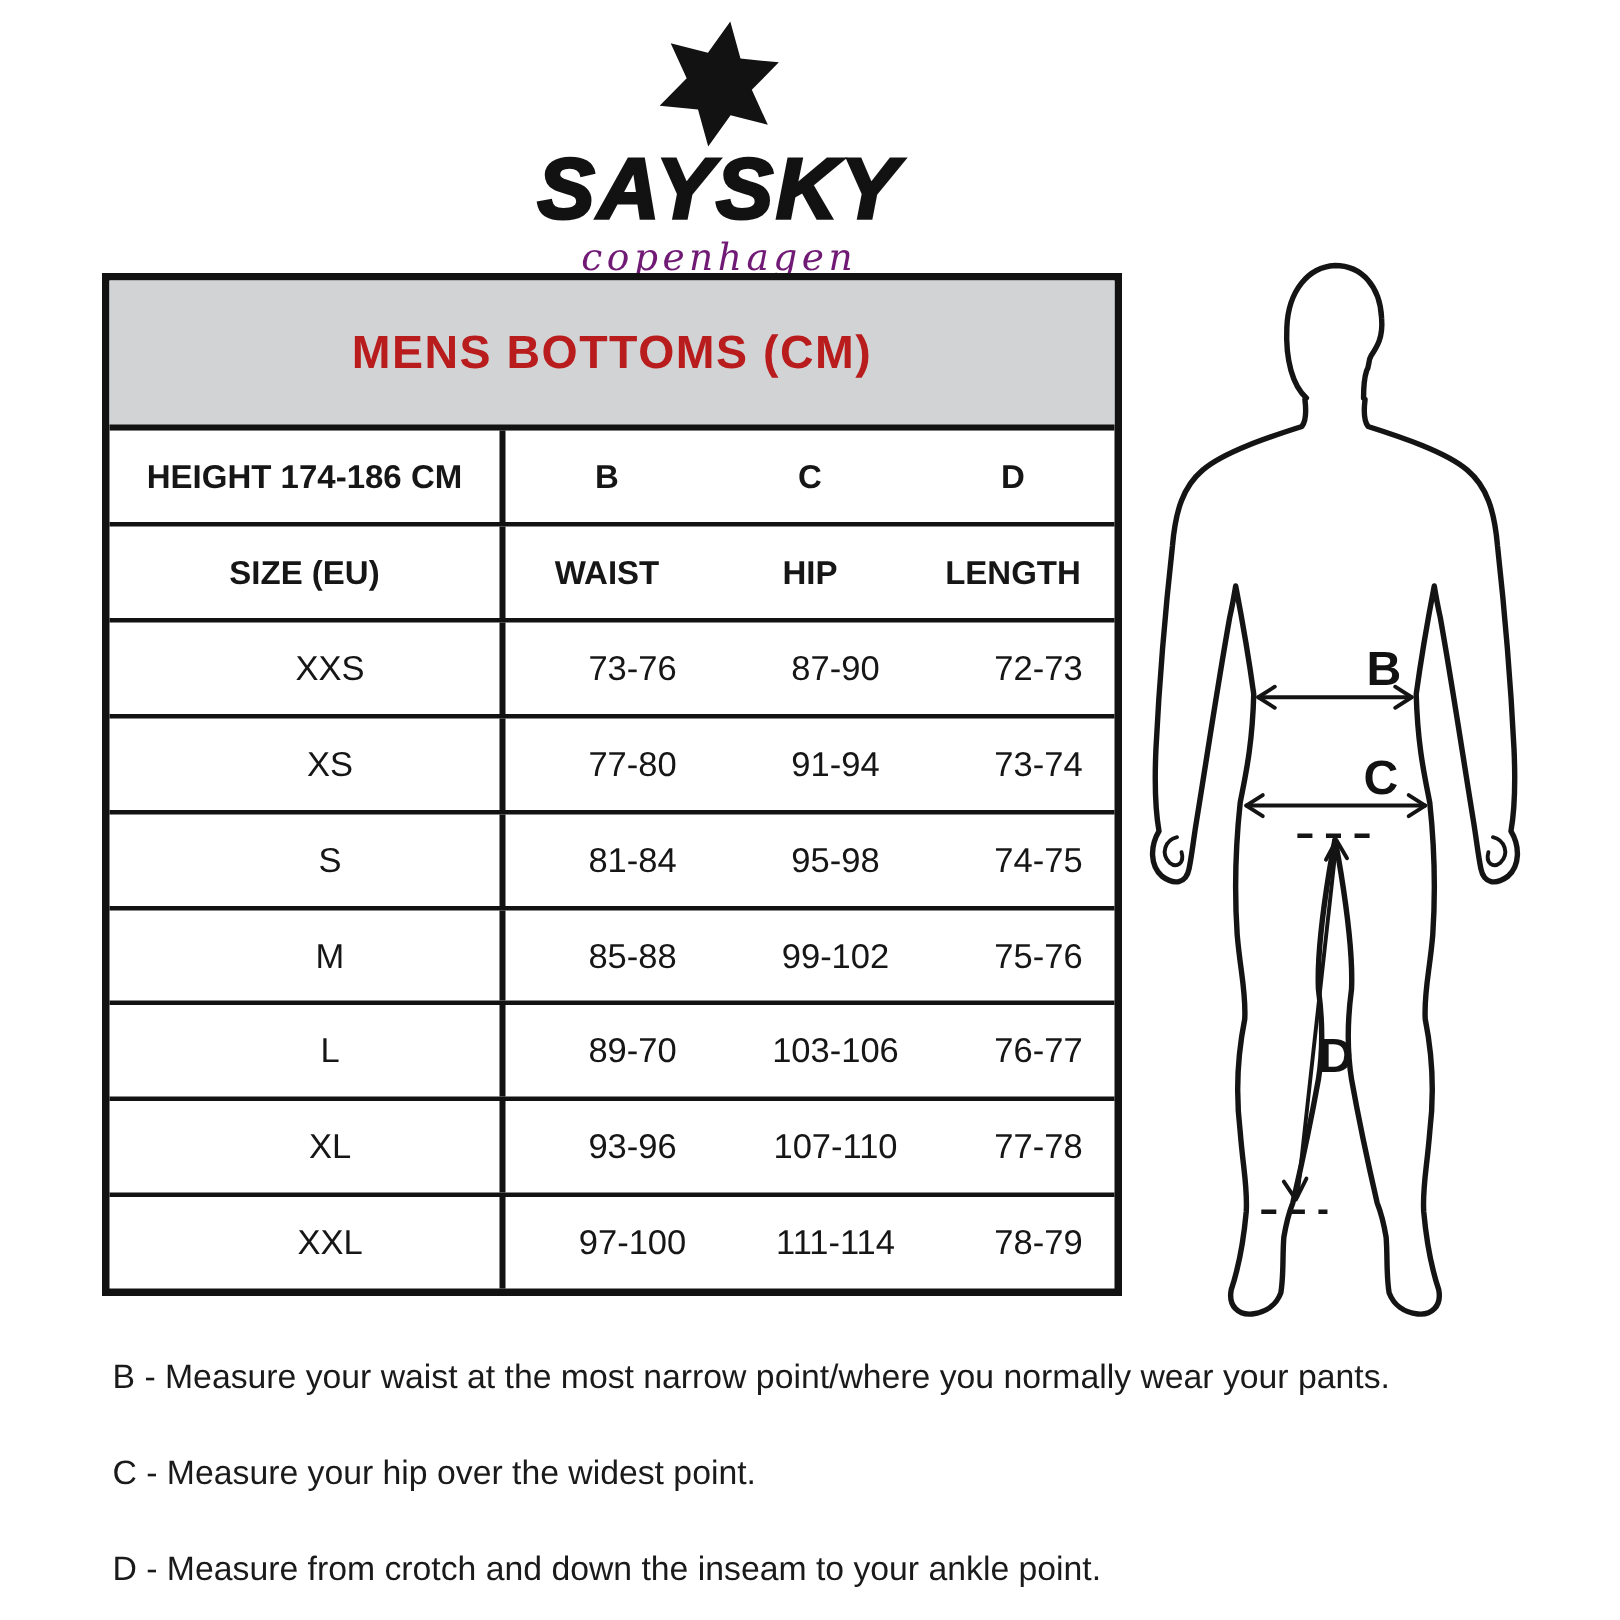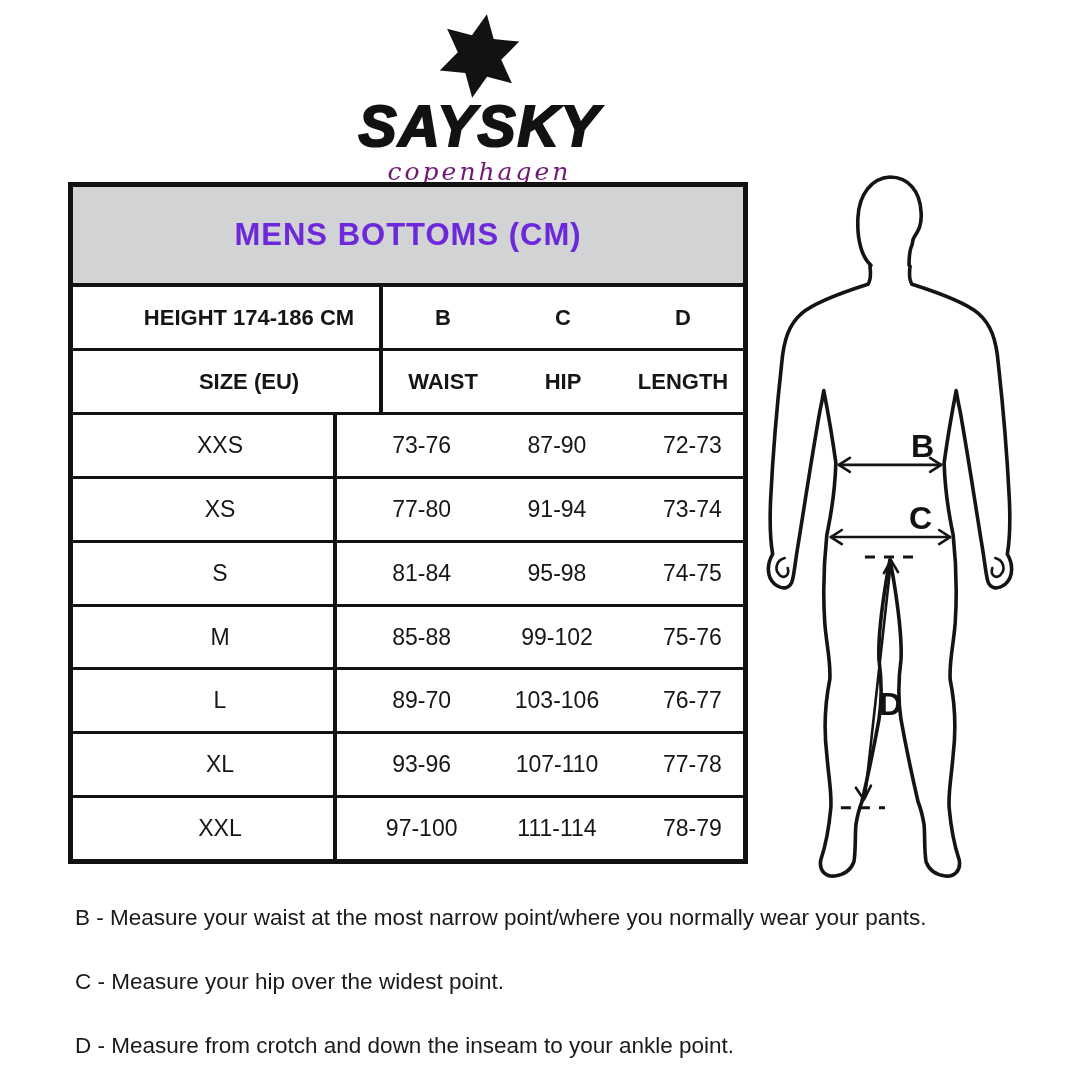--- a/index.html
+++ b/index.html
@@ -13,24 +13,24 @@
               letter-spacing:2px;color:#121212;-webkit-text-stroke:2.2px #121212;line-height:1.0;}
   .brand-city{display:block;margin-top:2px;font-family:"DejaVu Serif",serif;font-style:italic;
               font-size:25px;letter-spacing:3px;color:#701a75;}
 
   
   .size-table{position:absolute;left:68px;top:182px;width:680px;height:682px;
               border:5px solid #121212;box-sizing:border-box;background:#fff;
               display:flex;flex-direction:column;}
   .t-title{height:96px;flex:0 0 96px;background:#d2d3d5;border-bottom:4px solid #121212;
            display:flex;align-items:center;justify-content:center;
-           font-size:31px;font-weight:700;letter-spacing:1px;color:#6d28d9;}
+           font-size:31px;font-weight:700;letter-spacing:1px;color:#b91c1c;}
   .t-row{display:grid;grid-template-columns:264px 1fr 1fr 1fr;border-bottom:3px solid #121212;}
   .t-row:last-child{border-bottom:none;}
-  .t-row.h{flex:0 0 61px;padding-left:46px;}
+  .t-row.h{flex:0 0 61px;}
   .t-row.d{flex:1 1 auto;}
   .t-cell{display:flex;align-items:center;justify-content:center;text-align:center;color:#161616;}
   .t-cell.first{border-right:4px solid #121212;}
   .t-row.h .t-cell{font-weight:700;font-size:22px;}
   .t-row.d .t-cell{font-weight:400;font-size:23px;padding-left:34px;}
 
   
   .figure-wrap{position:absolute;left:758px;top:168px;width:272px;height:712px;}
   .figure-wrap svg{width:100%;height:100%;}
   .outline{fill:none;stroke:#141414;stroke-width:3.6;stroke-linecap:round;stroke-linejoin:round;}

